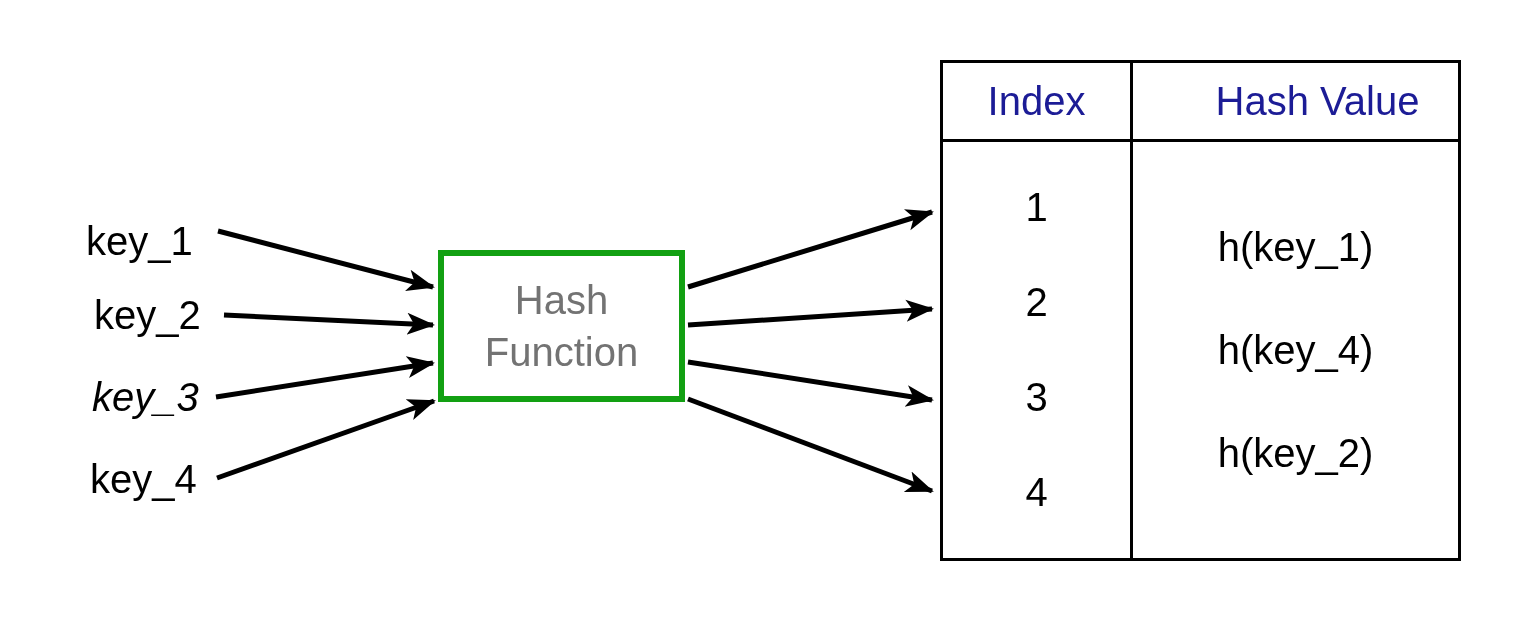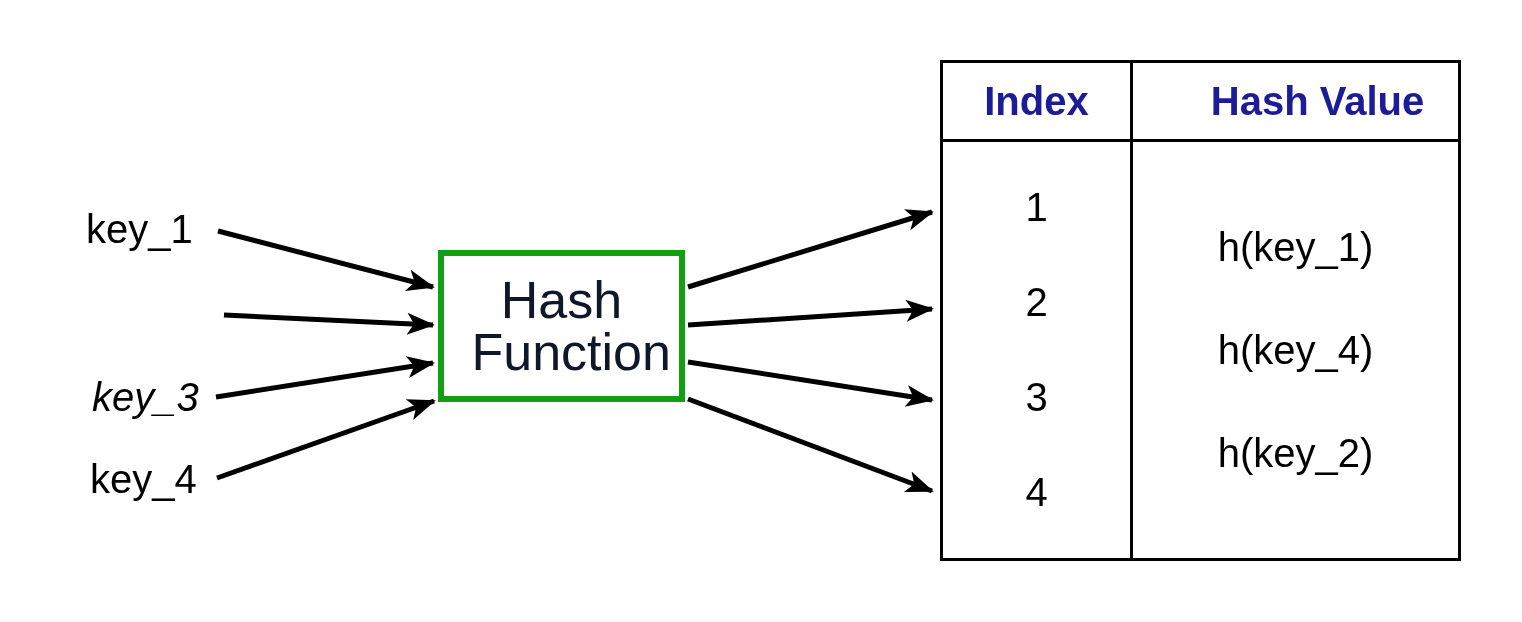--- a/index.html
+++ b/index.html
@@ -15,21 +15,21 @@
   }
 
   
   .key-label {
     position: absolute;
     font-size: 40px;
     line-height: 47px;
     color: #000000;
     white-space: nowrap;
   }
-  .key-1 { left: 86px;  top: 206px; }
+  .key-1 { left: 86px;  top: 218px; }
   .key-2 { left: 94px;  top: 292px; }
   .key-3 { left: 92px;  top: 374px; font-style: italic; }
   .key-4 { left: 90px;  top: 456px; }
 
   
   .arrows {
     position: absolute;
     left: 0; top: 0;
     width: 1522px; height: 622px;
     pointer-events: none;
@@ -48,23 +48,23 @@
     box-sizing: border-box;
     border: 6px solid #12A012;
     background: #ffffff;
     display: flex;
     align-items: center;
     justify-content: center;
   }
   .hash-box-label {
     width: 180px;
     text-align: center;
-    font-size: 52px;
+    font-size: 40px;
     line-height: 52px;
-    color: #0f172a;
+    color: #737373;
   }
 
   
   .map-table {
     position: absolute;
     left: 940px; top: 60px;
     width: 521px; height: 501px;
     box-sizing: border-box;
     border: 3px solid #000000;
     background: #ffffff;
@@ -76,21 +76,20 @@
     flex: 0 0 76px;
     display: flex;
     border-bottom: 3px solid #000000;
   }
   .map-th {
     display: flex;
     align-items: center;
     justify-content: center;
     font-size: 40px;
     color: #1C1C96;
-    font-weight: bold;
   }
   .map-th-index { width: 190px; flex: 0 0 190px; border-right: 3px solid #000000; box-sizing: border-box; }
   .map-th-value { flex: 1; margin-left: 44px; }
   .map-tbody {
     flex: 1;
     display: flex;
   }
   .map-col {
     display: flex;
     flex-direction: column;
@@ -107,20 +106,21 @@
     font-size: 40px;
     color: #000000;
   }
 </style>
 </head>
 <body>
 
 <div class="canvas">
 
   <div class="key-label key-1">key_1</div>
+  <div class="key-label key-2">key_2</div>
   <div class="key-label key-3">key_3</div>
   <div class="key-label key-4">key_4</div>
 
   <svg class="arrows" viewBox="0 0 1522 622" xmlns="http://www.w3.org/2000/svg">
     <defs>
       <marker id="ah" markerUnits="userSpaceOnUse" markerWidth="32" markerHeight="26" refX="26" refY="12" orient="auto">
         <path d="M0,1 L28,12 L0,23 L7,12 Z" fill="#000000"></path>
       </marker>
     </defs>
 

